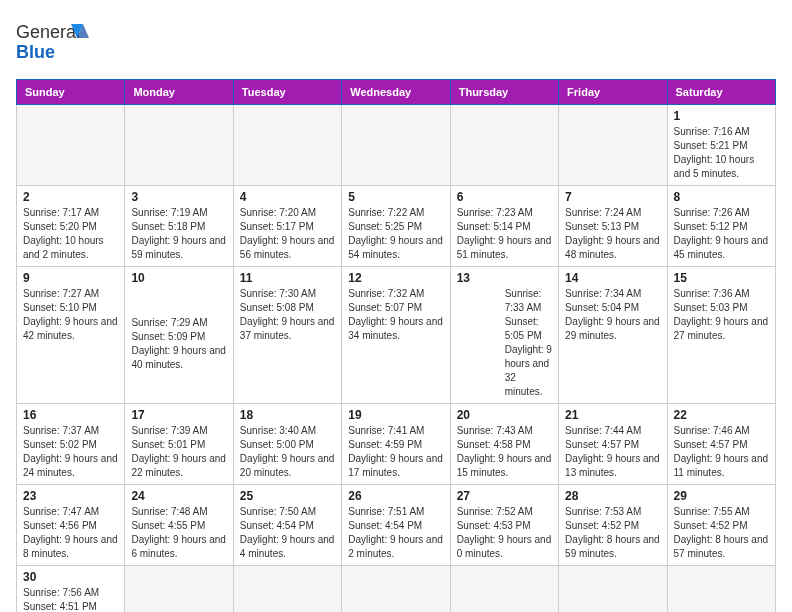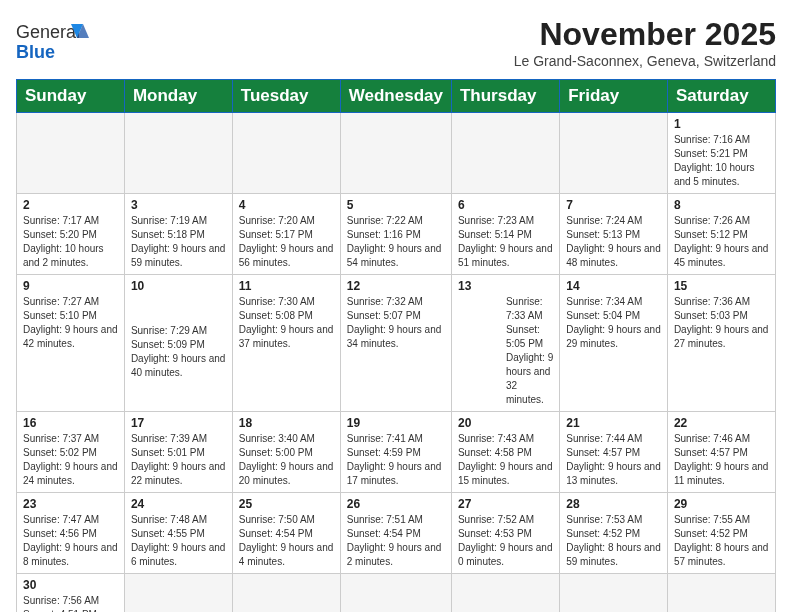--- a/index.html
+++ b/index.html
@@ -32,23 +32,23 @@
     .location {
       font-size: 14px;
       color: #444;
     }
     .calendar {
       width: 100%;
       border-collapse: collapse;
       border: 1px solid #ccc;
     }
     .calendar th {
-      background: #15803d;
+      background: #a21caf;
       color: #fff;
-      font-size: 17px;
+      font-size: 11px;
       font-weight: bold;
       padding: 6px 8px;
       text-align: left;
       border: 1px solid #1565c0;
     }
     .calendar td {
       border: 1px solid #ccc;
       vertical-align: top;
       padding: 4px 6px;
       width: calc(100% / 7);
@@ -79,24 +79,20 @@
 <div class="header-area">
   <div class="logo">
     <svg width="80" height="55" viewBox="0 0 80 55">
 
       <text x="0" y="22" font-family="Arial" font-size="18" fill="#333" font-weight="normal">General</text>
       <text x="0" y="42" font-family="Arial" font-size="18" fill="#1565c0" font-weight="bold">Blue</text>
 
       <polygon points="55,8 67,8 61,22" fill="#1e88e5"></polygon>
       <polygon points="61,22 67,8 73,22" fill="#0d47a1" opacity="0.7"></polygon>
     </svg>
-  </div>
-  <div class="title-area">
-    <div class="month-title">November 2025</div>
-    <div class="location">Le Grand-Saconnex, Geneva, Switzerland</div>
   </div>
 </div>
 
 <table class="calendar">
   <thead>
     <tr>
     <th>Sunday</th>
         <th>Monday</th>
         <th>Tuesday</th>
         <th>Wednesday</th>
@@ -135,21 +131,21 @@
         </td>
         <td>
           <div class="day-number">4</div>
           <div class="day-info" style="white-space: pre-line;">Sunrise: 7:20 AM
 Sunset: 5:17 PM
 Daylight: 9 hours and 56 minutes.</div>
         </td>
         <td>
           <div class="day-number">5</div>
           <div class="day-info" style="white-space: pre-line;">Sunrise: 7:22 AM
-Sunset: 1:16 PM
+Sunset: 5:25 PM
 Daylight: 9 hours and 54 minutes.</div>
         </td>
         <td>
           <div class="day-number">6</div>
           <div class="day-info" style="white-space: pre-line;">Sunrise: 7:23 AM
 Sunset: 5:14 PM
 Daylight: 9 hours and 51 minutes.</div>
         </td>
         <td>
           <div class="day-number">7</div>

